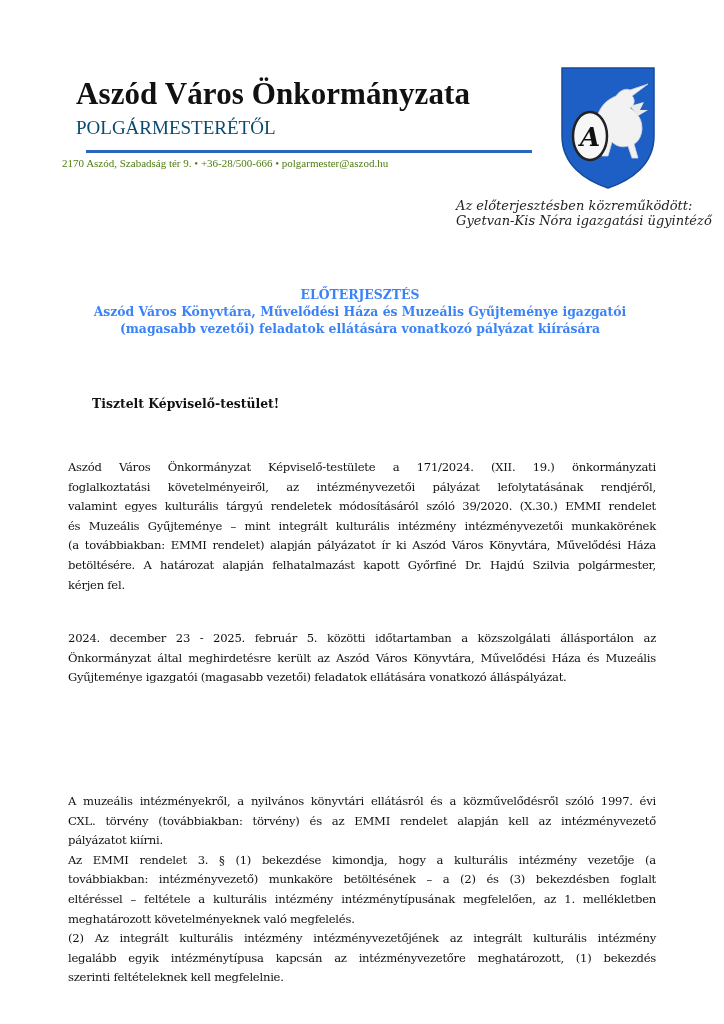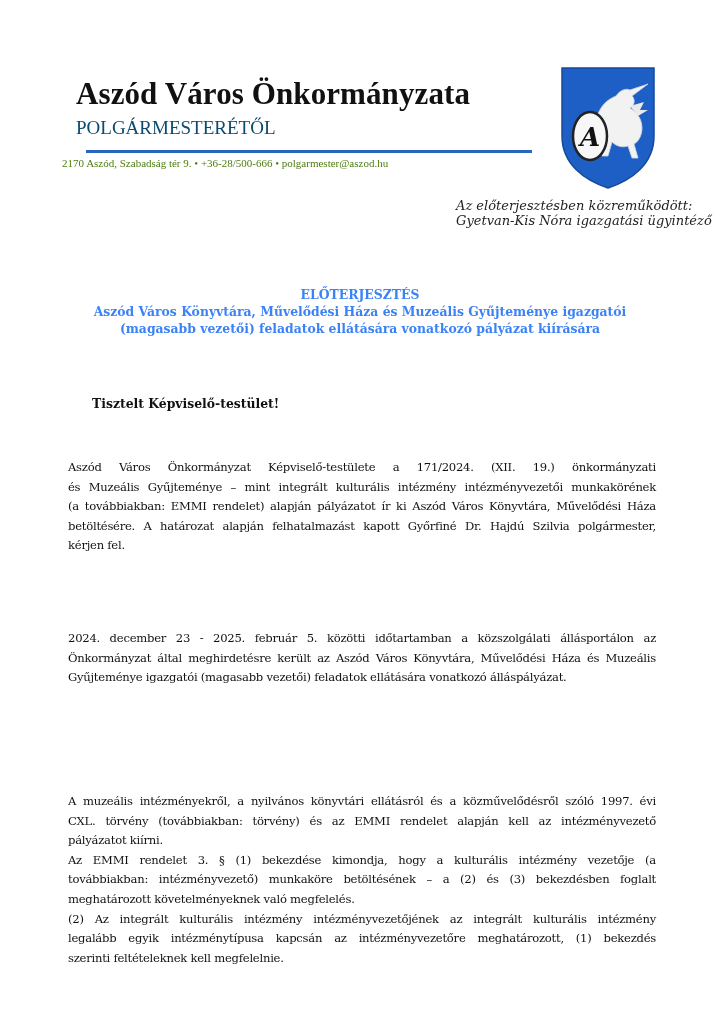--- a/index.html
+++ b/index.html
@@ -56,38 +56,41 @@
   <div class="title-block">
     <div>ELŐTERJESZTÉS</div>
     <div>Aszód Város Könyvtára, Művelődési Háza és Muzeális Gyűjteménye igazgatói</div>
     <div>(magasabb vezetői) feladatok ellátására vonatkozó pályázat kiírására</div>
   </div>
 
   <div class="salutation">Tisztelt Képviselő-testület!</div>
 
   <div class="body p1">
     <span class="ln">Aszód Város Önkormányzat Képviselő-testülete a 171/2024. (XII. 19.) önkormányzati</span>
+    <span class="ln">foglalkoztatási követelményeiről, az intézményvezetői pályázat lefolytatásának rendjéről,</span>
+    <span class="ln">valamint egyes kulturális tárgyú rendeletek módosításáról szóló 39/2020. (X.30.) EMMI rendelet</span>
     <span class="ln">és Muzeális Gyűjteménye – mint integrált kulturális intézmény intézményvezetői munkakörének</span>
     <span class="ln">(a továbbiakban: EMMI rendelet) alapján pályázatot ír ki Aszód Város Könyvtára, Művelődési Háza</span>
     <span class="ln">betöltésére. A határozat alapján felhatalmazást kapott Győrfiné Dr. Hajdú Szilvia polgármester,</span>
     <span class="ln last">kérjen fel.</span>
   </div>
 
   <div class="body p2">
     <span class="ln">2024. december 23 - 2025. február 5. közötti időtartamban a közszolgálati állásportálon az</span>
     <span class="ln">Önkormányzat által meghirdetésre került az Aszód Város Könyvtára, Művelődési Háza és Muzeális</span>
     <span class="ln last">Gyűjteménye igazgatói (magasabb vezetői) feladatok ellátására vonatkozó álláspályázat.</span>
   </div>
 
 
   <div class="body p4">
     <span class="ln">A muzeális intézményekről, a nyilvános könyvtári ellátásról és a közművelődésről szóló 1997. évi</span>
     <span class="ln">CXL. törvény (továbbiakban: törvény) és az EMMI rendelet alapján kell az intézményvezető</span>
     <span class="ln last">pályázatot kiírni.</span>
     <span class="ln">Az EMMI rendelet 3. § (1) bekezdése kimondja, hogy a kulturális intézmény vezetője (a</span>
     <span class="ln">továbbiakban: intézményvezető) munkaköre betöltésének – a (2) és (3) bekezdésben foglalt</span>
+    <span class="ln">eltéréssel – feltétele a kulturális intézmény intézménytípusának megfelelően, az 1. mellékletben</span>
     <span class="ln last">meghatározott követelményeknek való megfelelés.</span>
     <span class="ln">(2) Az integrált kulturális intézmény intézményvezetőjének az integrált kulturális intézmény</span>
     <span class="ln">legalább egyik intézménytípusa kapcsán az intézményvezetőre meghatározott, (1) bekezdés</span>
     <span class="ln last">szerinti feltételeknek kell megfelelnie.</span>
   </div>
 
 </div>
 
 </body></html>

